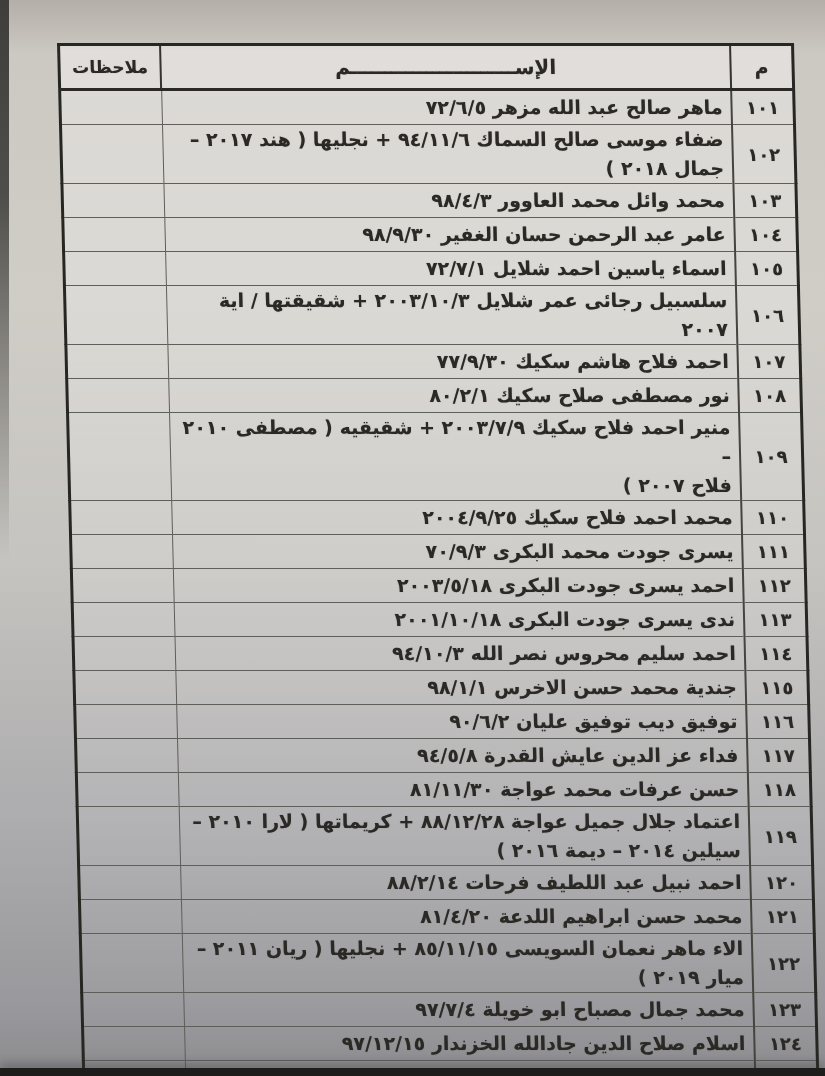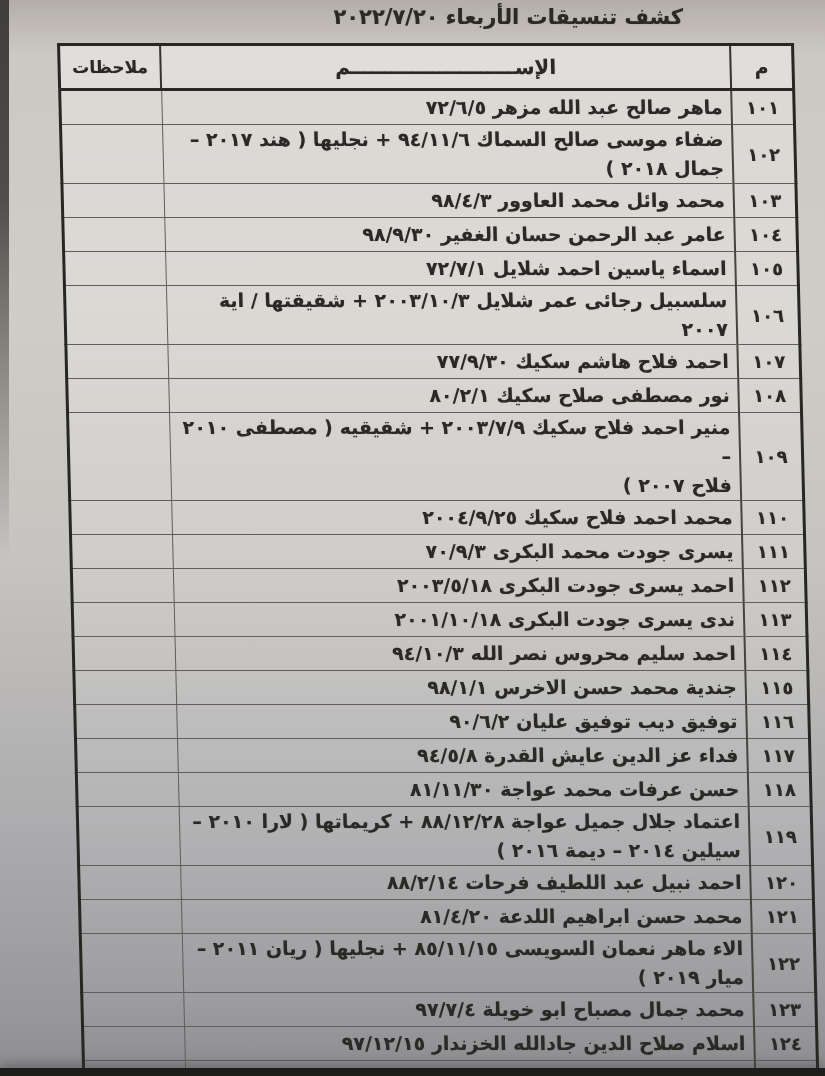--- a/index.html
+++ b/index.html
@@ -50,21 +50,20 @@
     padding:0 8px;line-height:29px;white-space:pre-line;
   }
   td.c-notes{width:97px;border-right:1.5px solid #55534f;}
 </style>
 </head>
 <body>
 
 <div class="photo">
   <div class="edge-left"></div>
 
-  <div class="title">كشف تنسيقات الأربعاء ٢٠٢٢/٧/٢٠</div>
 
   <table class="roster" dir="rtl">
     <thead>
       <tr>
         <th class="h-serial">م</th>
         <th class="h-name">الإســــــــــــــــــــــــم</th>
         <th class="h-notes">ملاحظات</th>
       </tr>
     </thead>
     <tbody>

